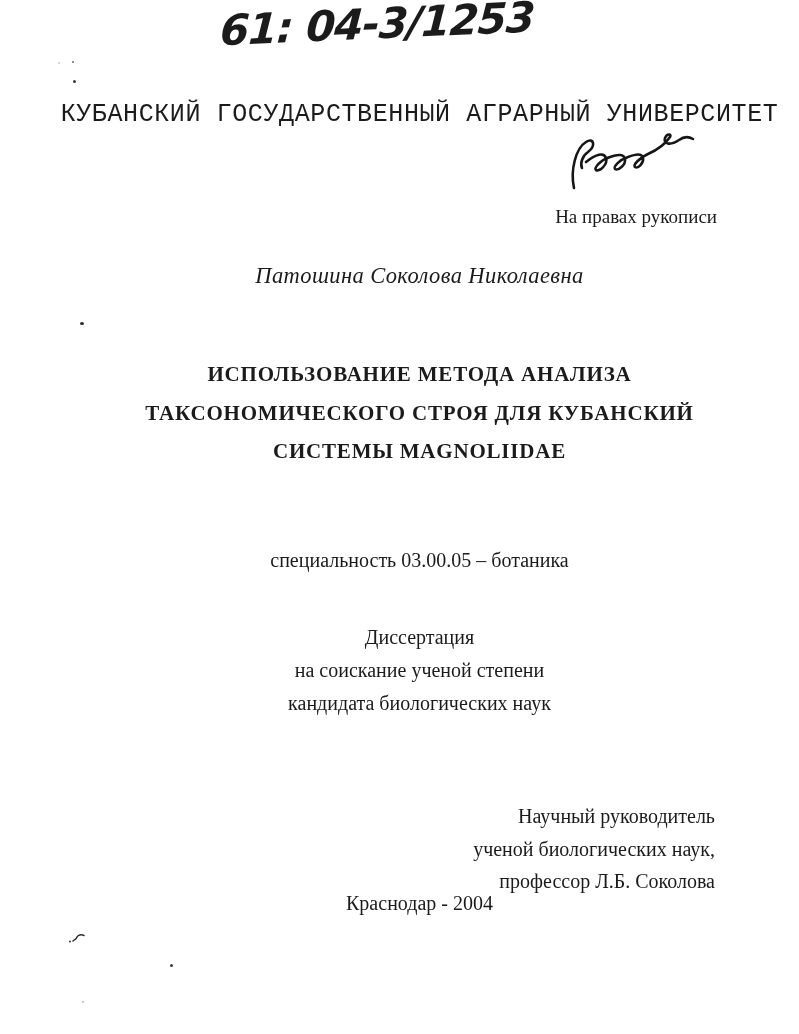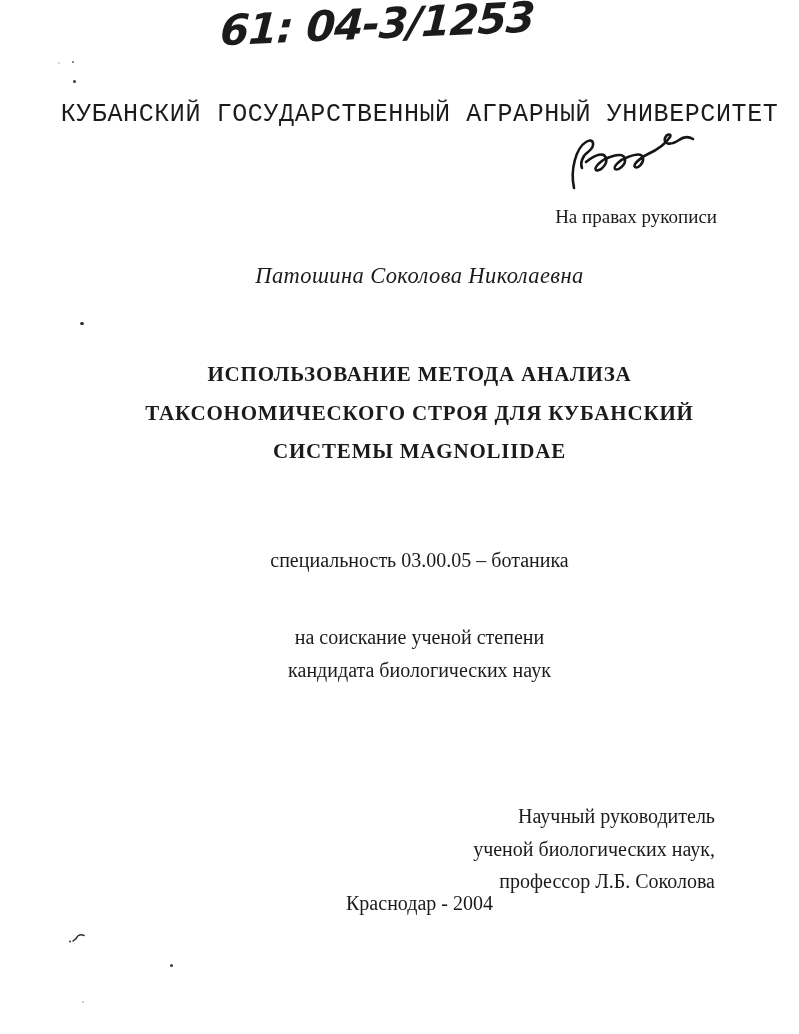--- a/index.html
+++ b/index.html
@@ -119,20 +119,21 @@
 
   <div class="centered title-block">
     <div>ИСПОЛЬЗОВАНИЕ МЕТОДА АНАЛИЗА</div>
     <div>ТАКСОНОМИЧЕСКОГО СТРОЯ ДЛЯ КУБАНСКИЙ</div>
     <div>СИСТЕМЫ MAGNOLIIDAE</div>
   </div>
 
   <div class="centered specialty">специальность 03.00.05 – ботаника</div>
 
   <div class="centered thesis-block">
+    <div>Диссертация</div>
     <div>на соискание ученой степени</div>
     <div>кандидата биологических наук</div>
   </div>
 
   <div class="abs supervisor-block">
     <div>Научный руководитель</div>
     <div>ученой биологических наук,</div>
     <div>профессор Л.Б. Соколова</div>
   </div>
 

